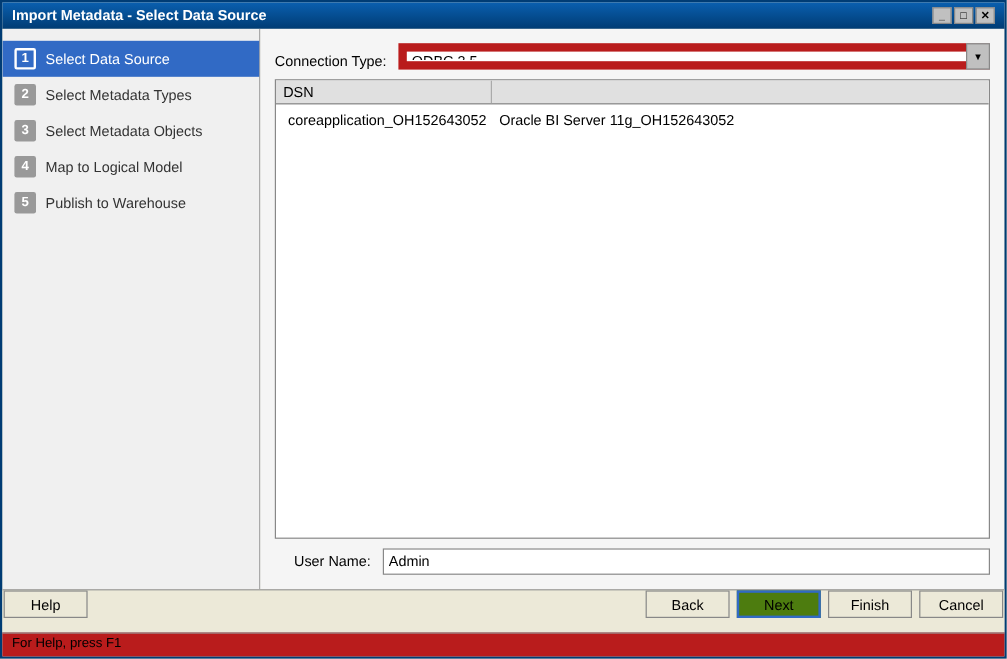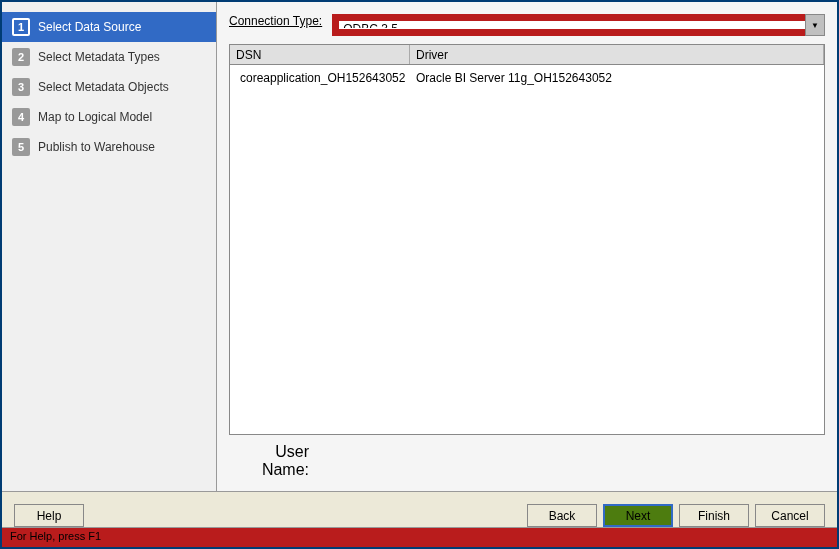--- a/index.html
+++ b/index.html
@@ -106,24 +106,23 @@
     .main-panel {
       flex: 1;
       display: flex;
       flex-direction: column;
       padding: 12px;
       background: #f5f5f5;
       gap: 8px;
     }
     .connection-type-row {
       display: flex;
-      align-items: flex-start;
+      align-items: flex-end;
       gap: 10px;
       flex-shrink: 0;
-      text-decoration: underline;
     }
     .connection-label {
       font-size: 12px;
       color: #000;
       white-space: nowrap;
     }
     .select-wrapper {
       flex: 1;
       position: relative;
       display: flex;
@@ -204,40 +203,40 @@
     }
     .cell-driver { flex: 1; }
     .form-row {
       display: flex;
       align-items: center;
       gap: 10px;
       flex-shrink: 0;
     }
     .form-label {
       width: 80px;
-      font-size: 16px;
+      font-size: 12px;
       color: #000;
       text-align: right;
     }
     .form-input {
       flex: 1;
       height: 22px;
       border: 1px solid #888;
       background: white;
       font-size: 12px;
       padding: 1px 4px;
     }
     .bottom-bar {
       height: 36px;
       background: #ece9d8;
       border-top: 1px solid #999;
       display: flex;
-      align-items: flex-end;
+      align-items: flex-start;
       justify-content: space-between;
-      padding: 0 12px;
+      padding: 0 1px;
       flex-shrink: 0;
     }
     .bottom-buttons {
       display: flex;
       gap: 6px;
       margin-left: 25px;
     }
     .btn {
       height: 23px;
       min-width: 70px;
@@ -267,20 +266,28 @@
       display: inline-block;
       width: 14px;
       height: 14px;
     }
   </style>
 </head>
 <body>
 
 <div class="window">
 
+  <div class="title-bar">
+    <span class="title-bar-text">Import Metadata - Select Data Source</span>
+    <div class="title-bar-buttons">
+      <div class="title-btn">_</div>
+      <div class="title-btn">□</div>
+      <div class="title-btn">✕</div>
+    </div>
+  </div>
 
   <div class="content-area">
 
     <div class="sidebar">
       <div class="sidebar-item active">
         <div class="step-num active-num">1</div>
         <span class="step-label">Select Data Source</span>
       </div>
       <div class="sidebar-item">
         <div class="step-num inactive-num">2</div>
@@ -308,40 +315,40 @@
           <select>
             <option>ODBC 3.5</option>
           </select>
           <div class="select-arrow">▼</div>
         </div>
       </div>
 
       <div class="table-container">
         <div class="table-header">
           <div class="table-col-header col-dsn">DSN</div>
-          <div class="table-col-header col-driver">Driver</div>
         </div>
         <div class="table-body">
           <div class="table-row">
             <div class="table-cell cell-dsn">
               <svg class="dsn-icon-svg" viewBox="0 0 14 14">
                 <ellipse cx="7" cy="3" rx="5" ry="2" fill="none" stroke="#555" stroke-width="1"></ellipse>
                 <path d="M2 3 v4 c0 1.1 2.2 2 5 2s5-.9 5-2V3" fill="none" stroke="#555" stroke-width="1"></path>
                 <path d="M2 7 v3 c0 1.1 2.2 2 5 2s5-.9 5-2V7" fill="none" stroke="#555" stroke-width="1"></path>
                 <ellipse cx="7" cy="3" rx="5" ry="2" fill="#ddd" stroke="#555" stroke-width="1"></ellipse>
               </svg>
               <span>coreapplication_OH152643052</span>
             </div>
             <div class="table-cell cell-driver">Oracle BI Server 11g_OH152643052</div>
           </div>
         </div>
       </div>
 
       <div class="form-row">
         <span class="form-label">User Name:</span>
+        <input class="form-input" type="text" value="Admin" style="">
       </div>
 
     </div>
   </div>
 
   <div class="bottom-bar">
     <button class="btn">Help</button>
     <div class="bottom-buttons">
       <button class="btn">Back</button>
       <button class="btn next-btn">Next</button>

